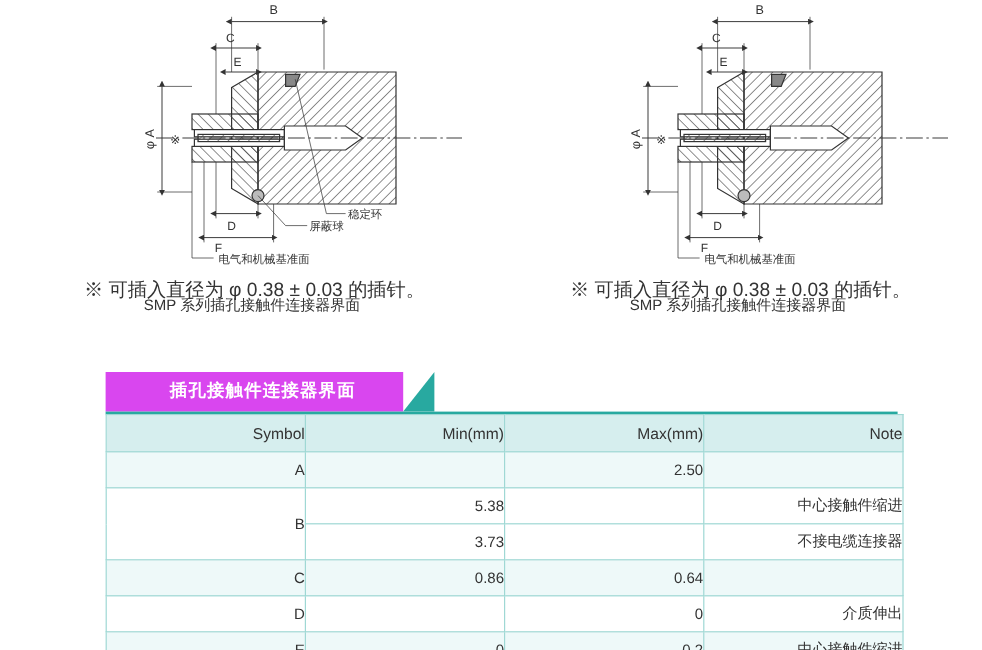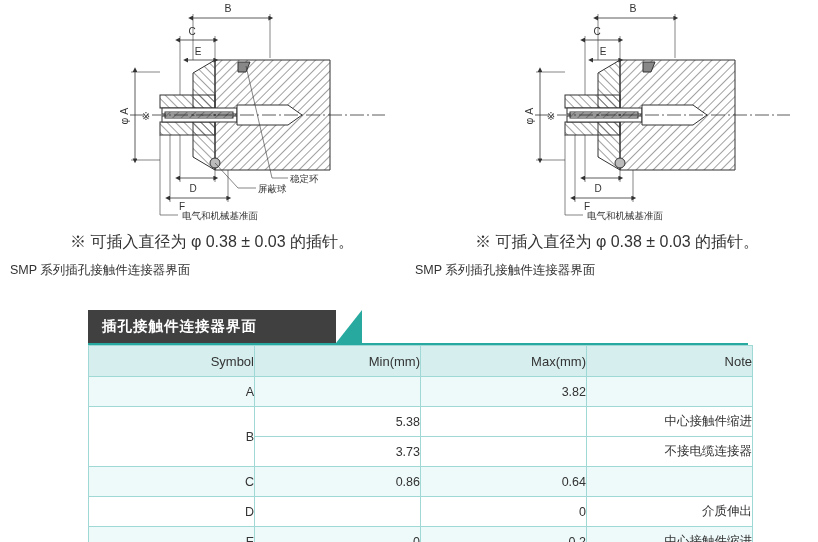--- a/index.html
+++ b/index.html
@@ -25,23 +25,24 @@
     top: 0;
     width: 400px;
     height: 300px;
   }
   .drawing.left { left: 10px; }
   .drawing.right { left: 415px; }
 
   .caption {
     position: absolute;
     width: 100%;
+    text-align: center;
     font-size: 12.5px;
     color: #333;
-    top: 262px;
+    top: 246px;
   }
   .note-line {
     position: absolute;
     left: 60px;
     top: 232px;
     font-size: 16px;
     color: #333;
     white-space: nowrap;
   }
 
@@ -51,28 +52,29 @@
   .table-wrap {
     position: absolute;
     left: 88px;
     top: 310px;
     width: 660px;
   }
   .table-header-tab {
     position: relative;
     height: 33px;
     width: 248px;
-    background: #404040;
+    background: #d946ef;
     color: #fff;
     font-size: 14.5px;
     font-weight: bold;
     line-height: 33px;
     padding-left: 14px;
     box-sizing: border-box;
     letter-spacing: 1px;
+    text-align: center;
   }
   .tab-slant {
     position: absolute;
     left: 248px;
     top: 0;
     width: 0; height: 0;
     border-style: solid;
     border-width: 0 0 33px 26px;
     border-color: transparent transparent #28a9a0 transparent;
   }
@@ -288,21 +290,21 @@
         <th class="col-sym">Symbol</th>
         <th class="col-min">Min(mm)</th>
         <th class="col-max">Max(mm)</th>
         <th class="col-note">Note</th>
       </tr>
     </thead>
     <tbody>
       <tr class="odd">
         <td>A</td>
         <td></td>
-        <td>3.82</td>
+        <td>2.50</td>
         <td></td>
       </tr>
       <tr class="even">
         <td rowspan="2">B</td>
         <td>5.38</td>
         <td></td>
         <td>中心接触件缩进</td>
       </tr>
       <tr class="even">
         <td>3.73</td>

